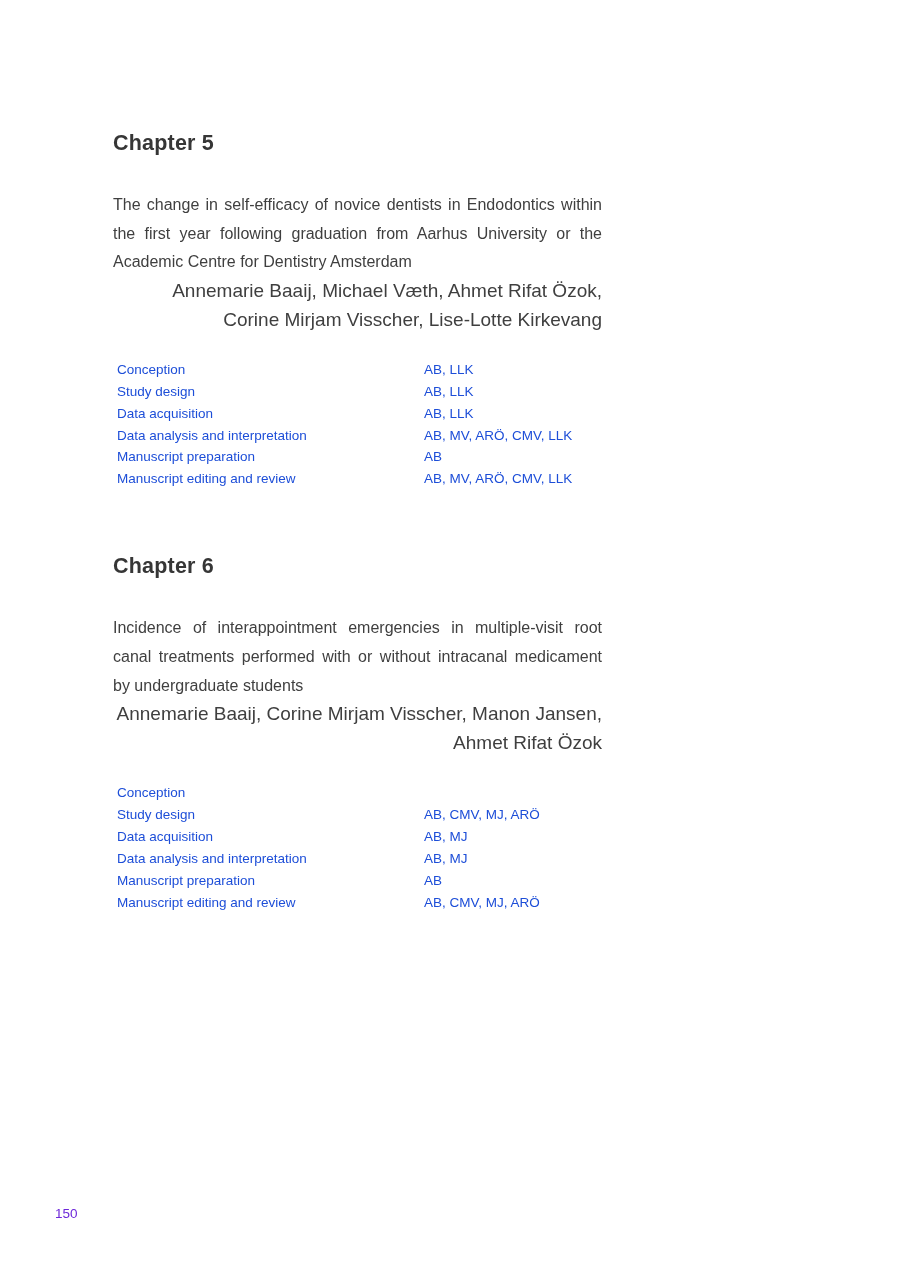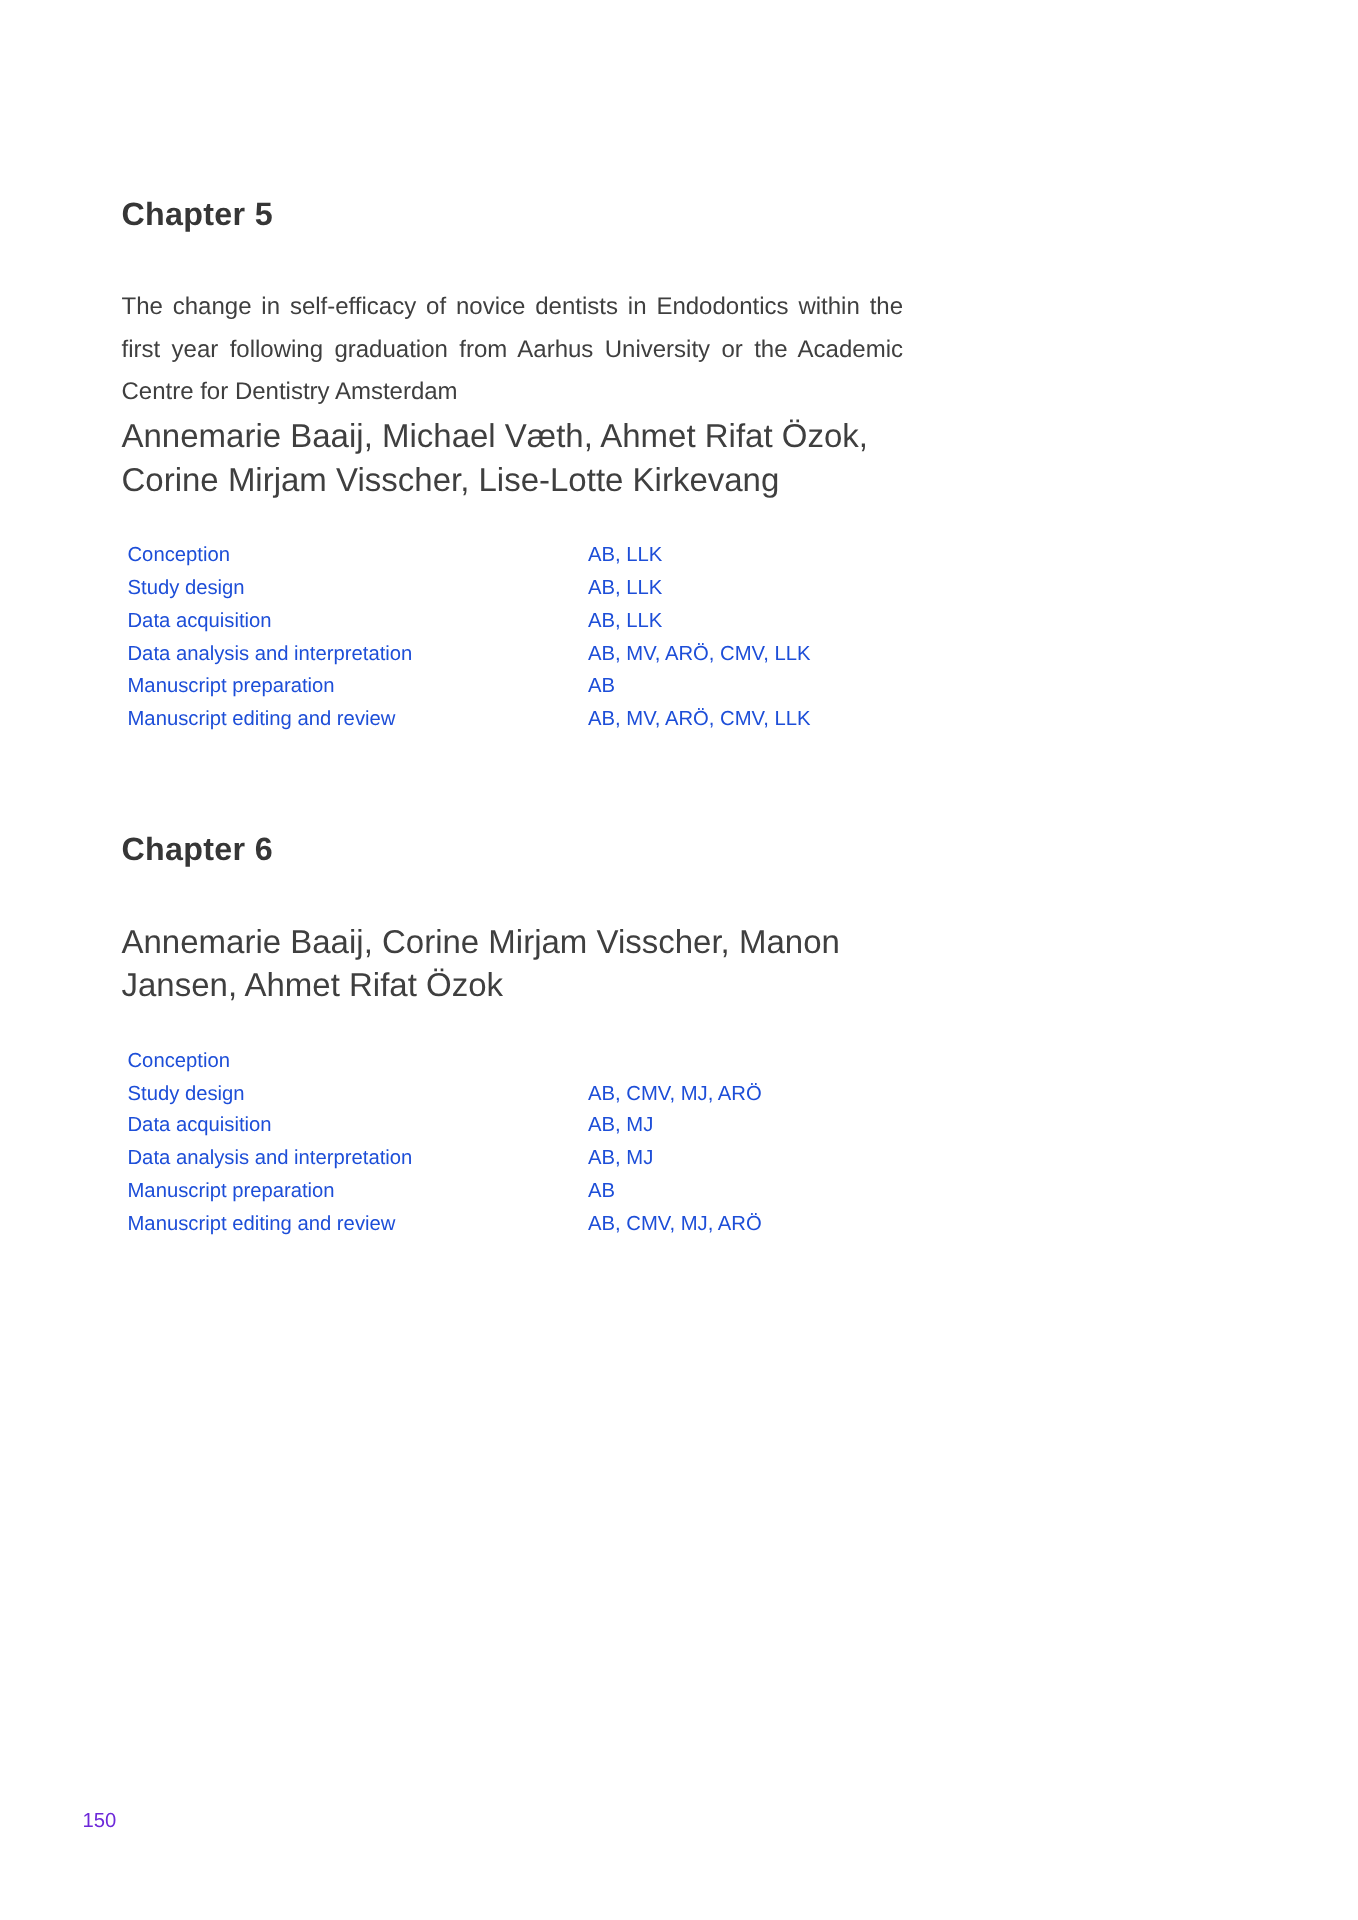--- a/index.html
+++ b/index.html
@@ -8,43 +8,44 @@
     background: #ffffff;
   }
   .page {
     position: relative;
     width: 735px;
     height: 1280px;
     background: #ffffff;
     font-family: "Liberation Sans", sans-serif;
     color: #3f3f3f;
     box-sizing: border-box;
-    padding: 131px 133px 0 81px;
+    padding: 131px 133px 0 113px;
     overflow: hidden;
   }
   .chapter-heading {
     font-size: 21.5px;
     font-weight: bold;
     color: #363636;
     line-height: 1.2;
     margin: 0 0 34px 0;
     letter-spacing: 0.2px;
   }
   .chapter-title {
     font-size: 16px;
     line-height: 28.8px;
     text-align: justify;
     margin: 0;
     color: #3f3f3f;
   }
   .chapter-authors {
-    font-size: 22px;
+    font-size: 19px;
     line-height: 28.8px;
     margin: 0;
     color: #3f3f3f;
+    text-align: right;
   }
   .contrib-table {
     margin-top: 24px;
     padding-left: 4px;
     font-size: 13.5px;
     color: #1d4ed8;
   }
   .contrib-row {
     display: flex;
     line-height: 21.9px;
@@ -100,20 +101,21 @@
       </div>
       <div class="contrib-row">
         <span class="contrib-role">Manuscript editing and review</span>
         <span class="contrib-people">AB, MV, ARÖ, CMV, LLK</span>
       </div>
     </div>
   </section>
 
   <section class="chapter-block chapter-block-2">
     <h1 class="chapter-heading">Chapter 6</h1>
+    <p class="chapter-title">Incidence of interappointment emergencies in multiple-visit root canal treatments performed with or without intracanal medicament by undergraduate students</p>
     <p class="chapter-authors">Annemarie Baaij, Corine Mirjam Visscher, Manon Jansen, Ahmet Rifat Özok</p>
 
     <div class="contrib-table">
       <div class="contrib-row">
         <span class="contrib-role">Conception</span>
       </div>
       <div class="contrib-row">
         <span class="contrib-role">Study design</span>
         <span class="contrib-people">AB, CMV, MJ, ARÖ</span>
       </div>

